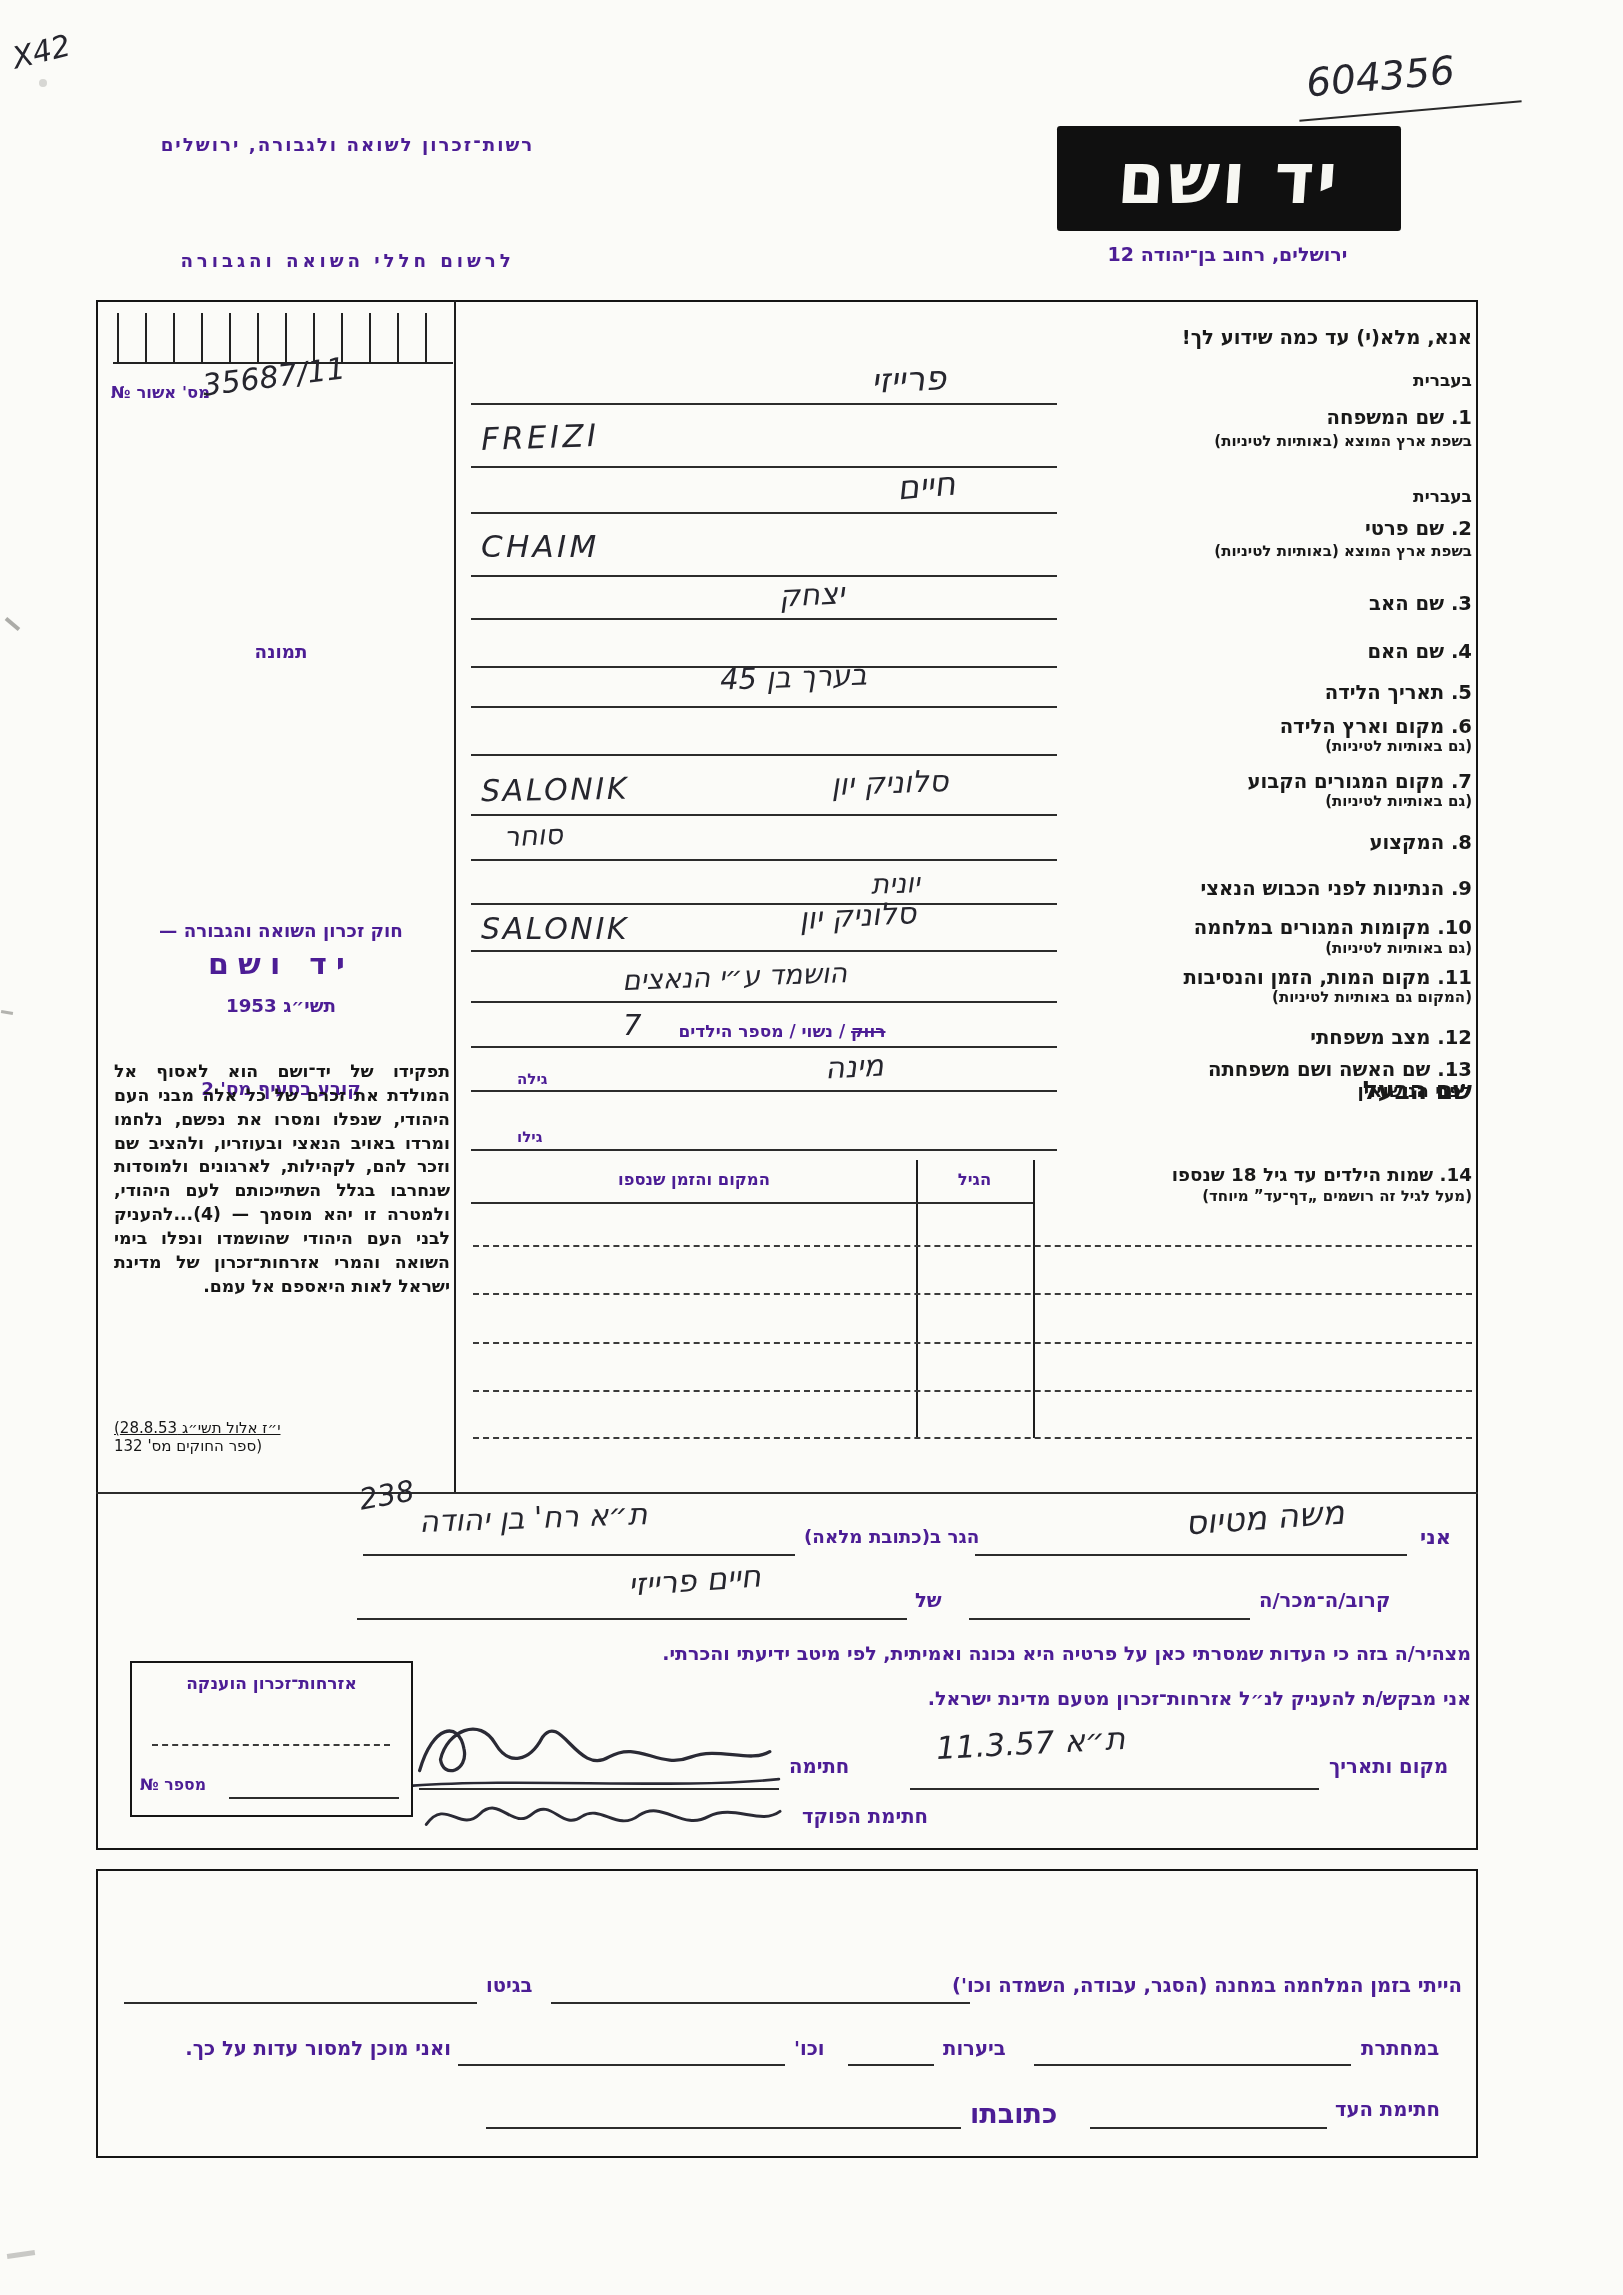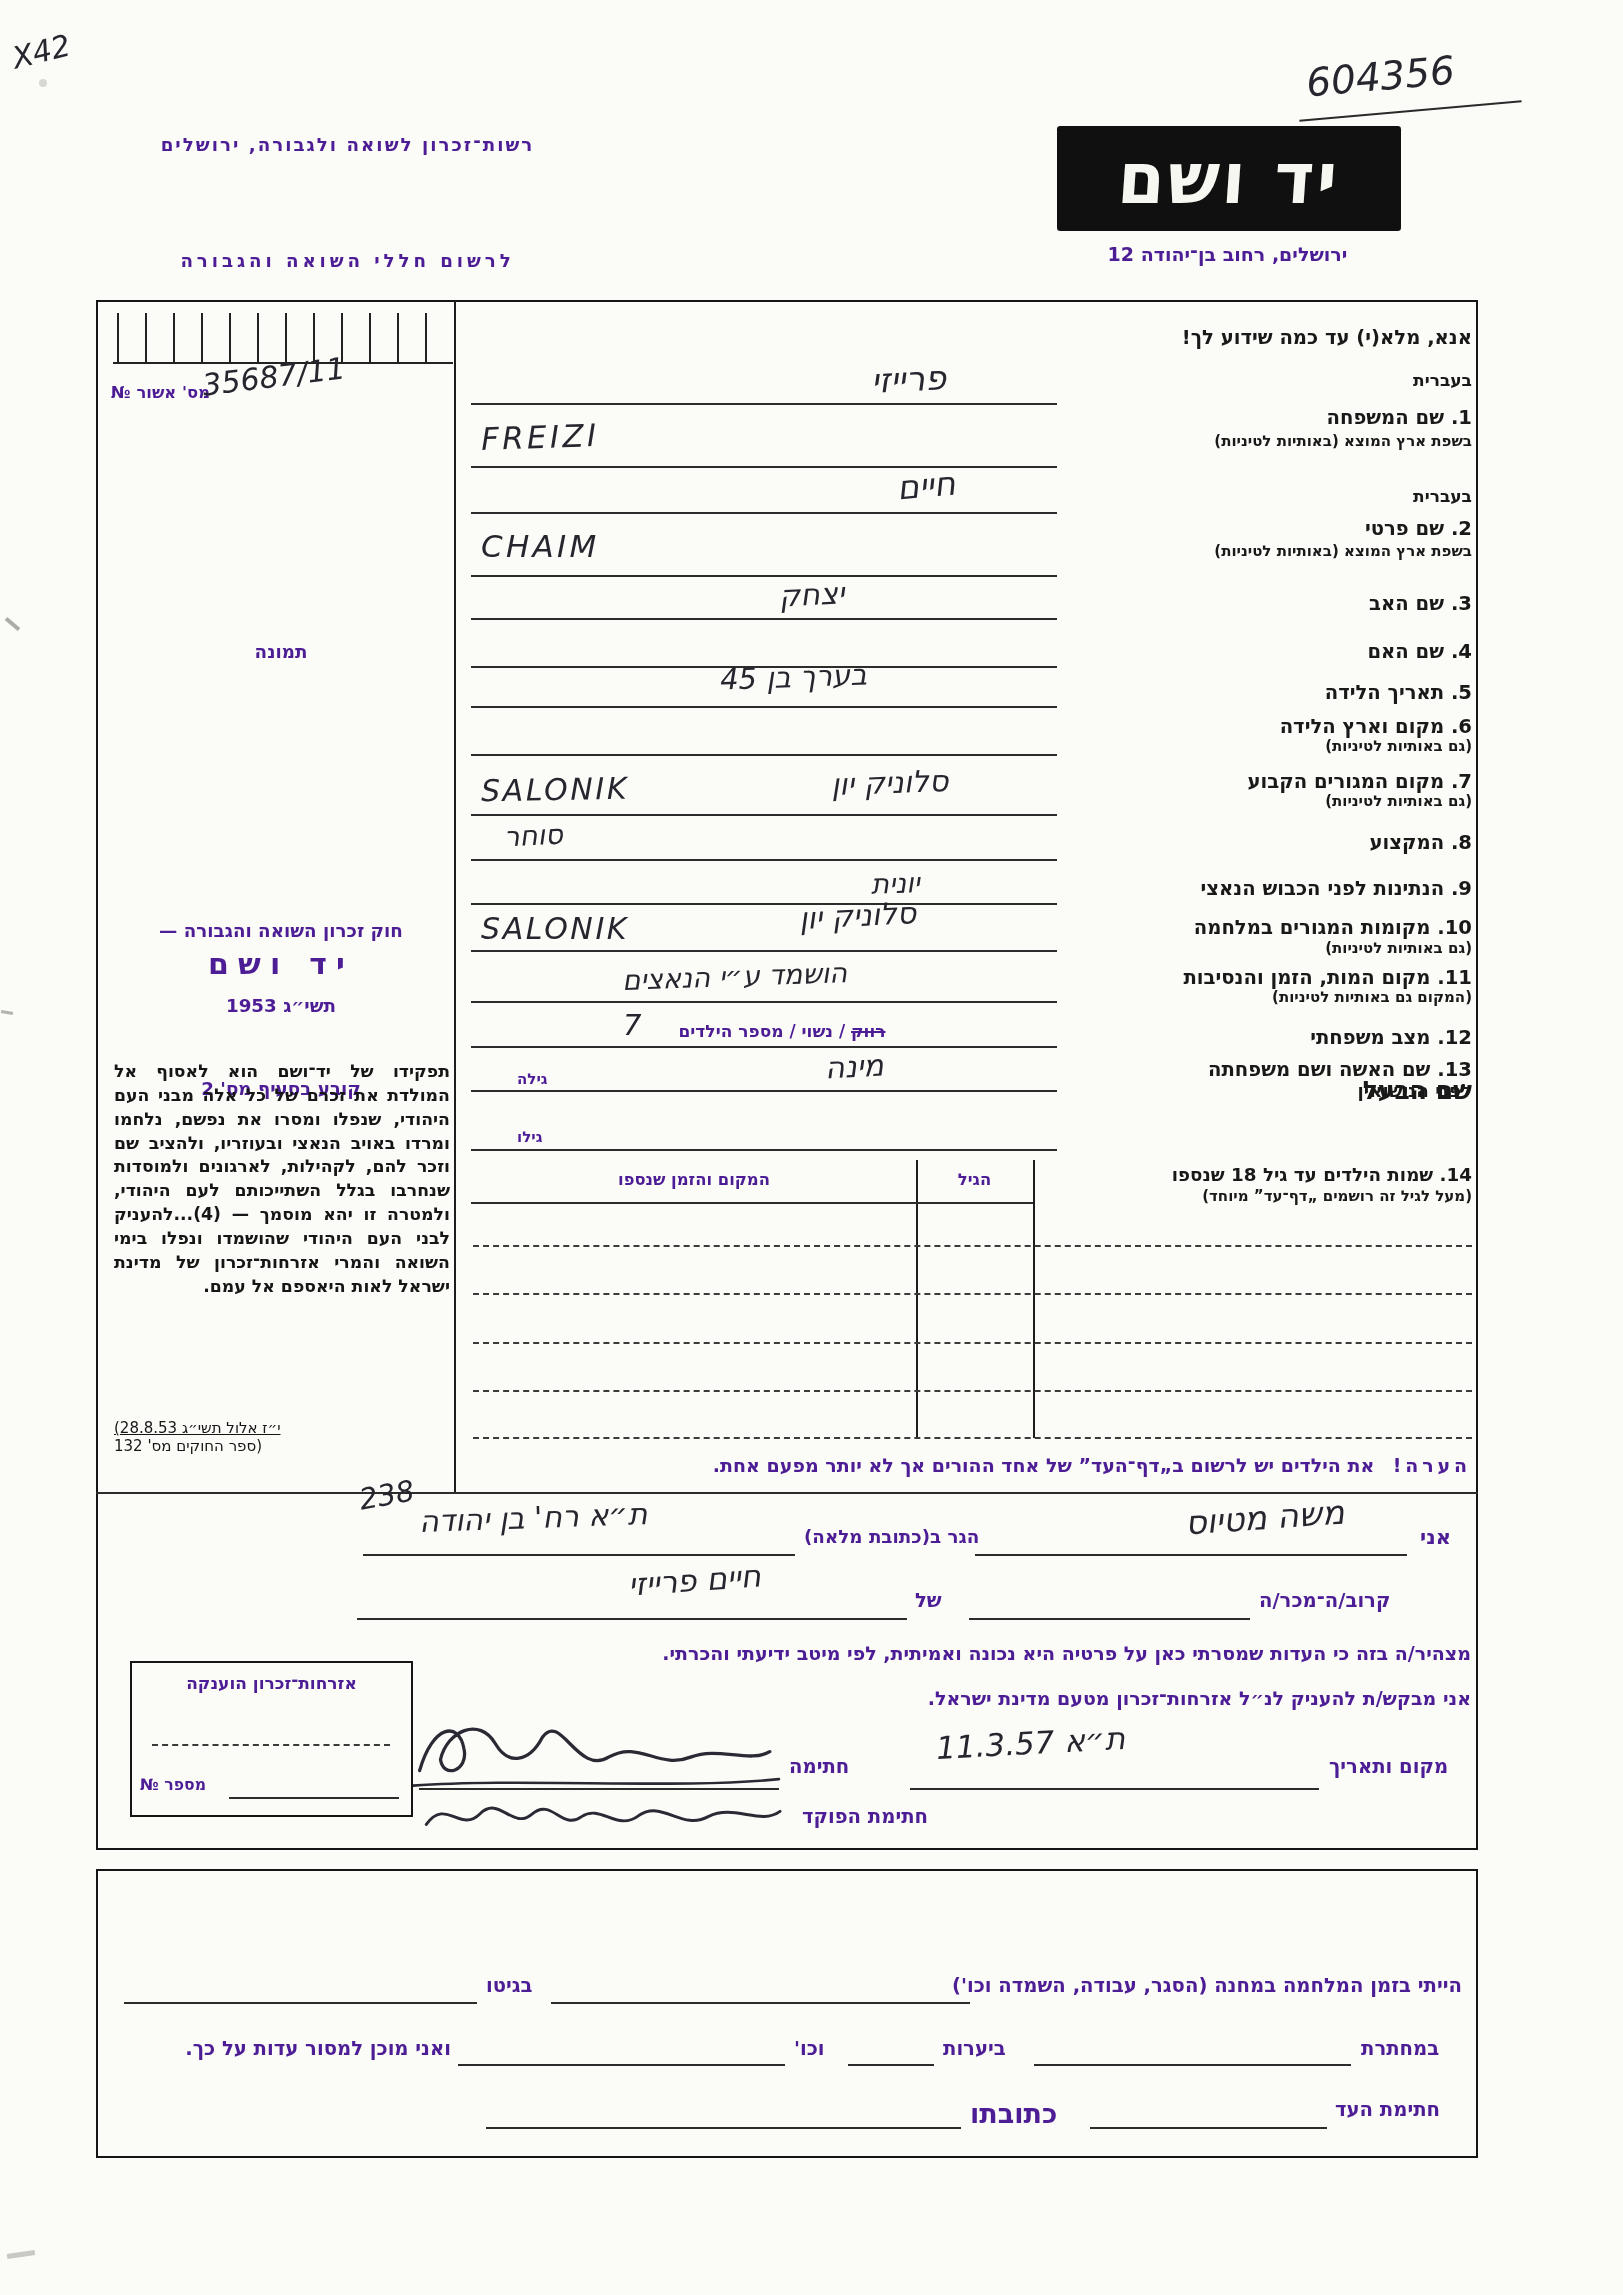--- a/index.html
+++ b/index.html
@@ -130,23 +130,20 @@
   <div class="vline" style="left:916px;top:1160px;height:278px;"></div>
   <div class="rule" style="left:471px;top:1202px;width:562px;"></div>
   <div class="abs printed center" style="left:916px;top:1170px;width:117px;font-size:16.4px;">הגיל</div>
   <div class="abs printed center" style="left:478px;top:1170px;width:432px;font-size:16.4px;">המקום והזמן שנספו</div>
   <div class="rule-dash" style="left:473px;top:1245px;width:999px;"></div>
   <div class="rule-dash" style="left:473px;top:1293px;width:999px;"></div>
   <div class="rule-dash" style="left:473px;top:1342px;width:999px;"></div>
   <div class="rule-dash" style="left:473px;top:1390px;width:999px;"></div>
   <div class="rule-dash" style="left:473px;top:1437px;width:999px;"></div>
 
-  <div class="abs printed" style="left:471px;top:1454px;width:1000px;text-align:right;font-size:19px;">
-    <span style="letter-spacing:3.9px;margin-left:18.3px;">הערה!</span><span>את הילדים יש לרשום ב„דף־העד” של אחד ההורים אך לא יותר מפעם אחת.</span>
-  </div>
 
   <div class="abs printed" style="left:1420px;top:1525px;font-size:21px;">אני</div>
   <div class="abs hand" style="left:1185px;top:1498px;font-size:33px;transform:rotate(-4deg);">משה מטיוס</div>
   <div class="rule" style="left:975px;top:1554px;width:432px;"></div>
   <div class="abs printed" style="left:804px;top:1526px;font-size:18.3px;">הגר ב(כתובת מלאה)</div>
   <div class="rule" style="left:363px;top:1554px;width:432px;"></div>
   <div class="abs hand" style="left:419px;top:1500px;font-size:30px;transform:rotate(-2deg);">ת״א רח' בן יהודה</div>
   <div class="abs hand lat" style="left:359px;top:1478px;font-size:29px;transform:rotate(-10deg);">238</div>
 
   <div class="abs printed" style="left:1259px;top:1589px;font-size:19.6px;">קרוב/ה־מכר/ה</div>

